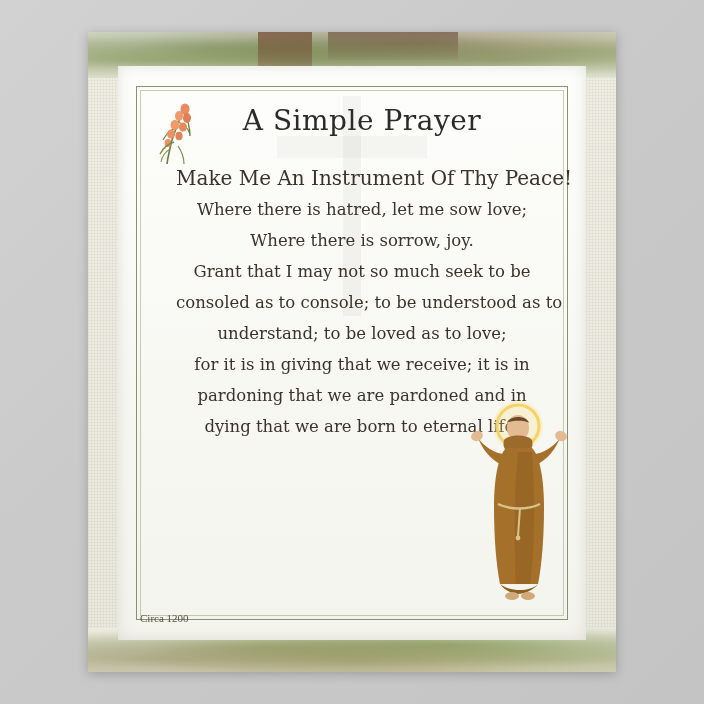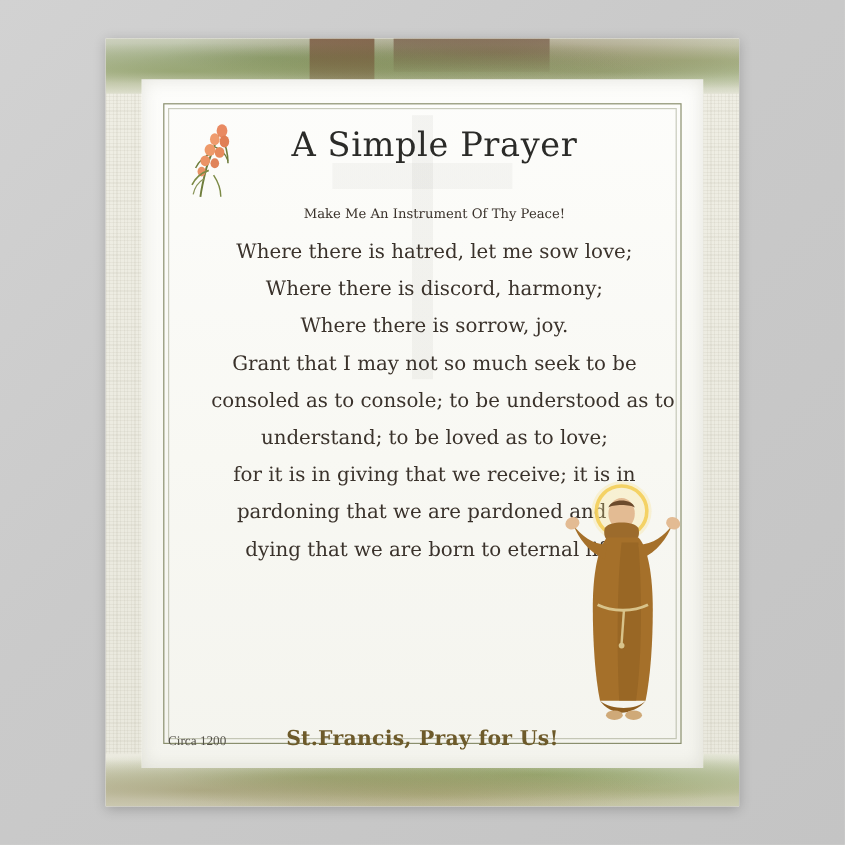--- a/index.html
+++ b/index.html
@@ -136,21 +136,21 @@
   .prayer {
     font-family: "DejaVu Serif", serif;
     font-size: 16.5px;
     line-height: 31px;
     color: #3a322b;
     margin: 0;
     padding: 0;
     list-style: none;
   }
   .prayer li { white-space: nowrap; }
-  .prayer li.first { font-size: 11px; }
+  .prayer li.first { font-size: 20px; }
 
   .signature {
     position: absolute;
     left: 0; right: 0;
     bottom: 14px;
     text-align: center;
     font-family: "DejaVu Serif", serif;
     font-size: 17px;
     font-weight: bold;
     color: #6d5a2a;
@@ -206,21 +206,20 @@
         <path d="M20 40 C14 42 9 46 6 52" stroke="#7c8a46" stroke-width="1.4" fill="none"></path>
         <path d="M24 44 C28 50 30 56 30 62" stroke="#7c8a46" stroke-width="1.2" fill="none"></path>
         <path d="M16 47 C11 50 8 55 7 60" stroke="#8a955a" stroke-width="1.1" fill="none"></path>
       </svg>
 
       <div class="content">
         <h1 class="title">A Simple Prayer</h1>
         <ul class="prayer">
           <li class="first">Make Me An Instrument Of Thy Peace!</li>
           <li>Where there is hatred, let me sow love;</li>
-          <li>Where there is discord, harmony;</li>
           <li>Where there is sorrow, joy.</li>
           <li>Grant that I may not so much seek to be</li>
           <li>consoled as to console; to be understood as to</li>
           <li>understand; to be loved as to love;</li>
           <li>for it is in giving that we receive; it is in</li>
           <li>pardoning that we are pardoned and in</li>
           <li>dying that we are born to eternal life.</li>
         </ul>
       </div>
 
@@ -247,18 +246,17 @@
 
         <path d="M38 108 C50 114 68 114 80 108" stroke="#d8c38a" stroke-width="2.4" fill="none"></path>
         <path d="M60 112 L58 140" stroke="#d8c38a" stroke-width="2" fill="none"></path>
         <circle cx="58" cy="142" r="2.4" fill="#d8c38a"></circle>
 
         <path d="M40 188 C50 196 70 196 78 188 C74 194 64 198 58 198 C52 198 44 194 40 188 Z" fill="#8e5e20"></path>
         <ellipse cx="52" cy="200" rx="7" ry="4" fill="#cfa978"></ellipse>
         <ellipse cx="68" cy="200" rx="7" ry="4" fill="#cfa978"></ellipse>
       </svg>
 
-      <div class="signature">St.Francis, Pray for Us!</div>
       <div class="circa">Circa 1200</div>
     </div>
   </div>
 
 </div>
 
 </body></html>

